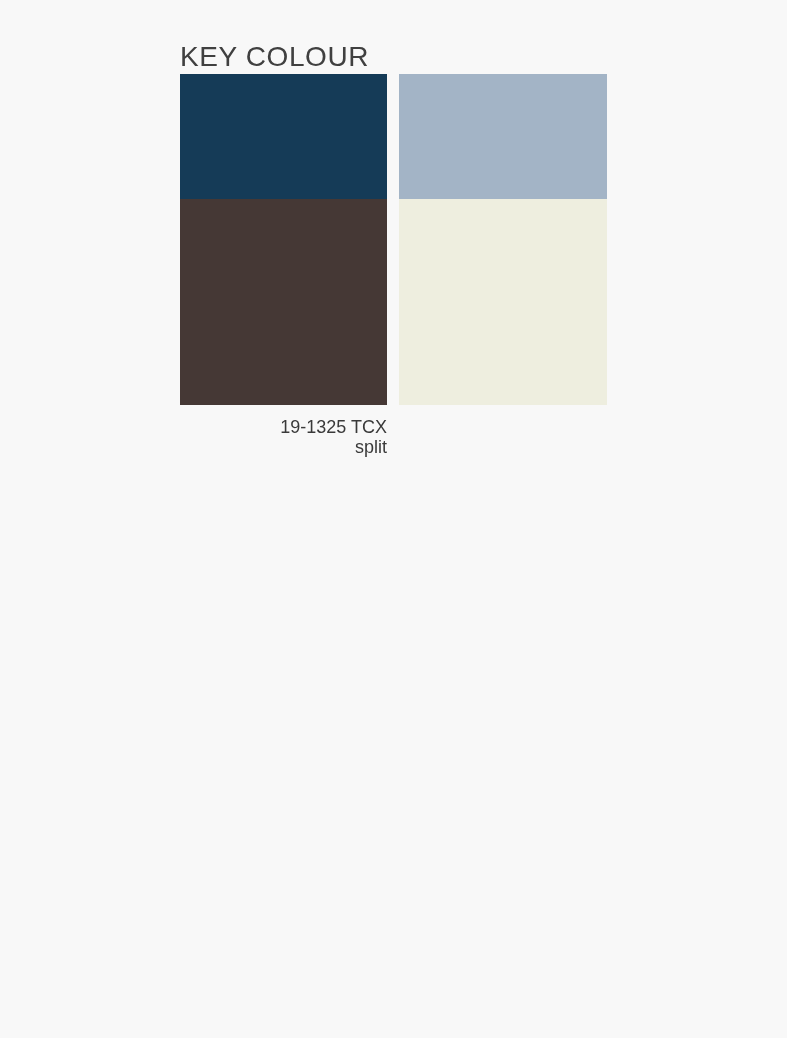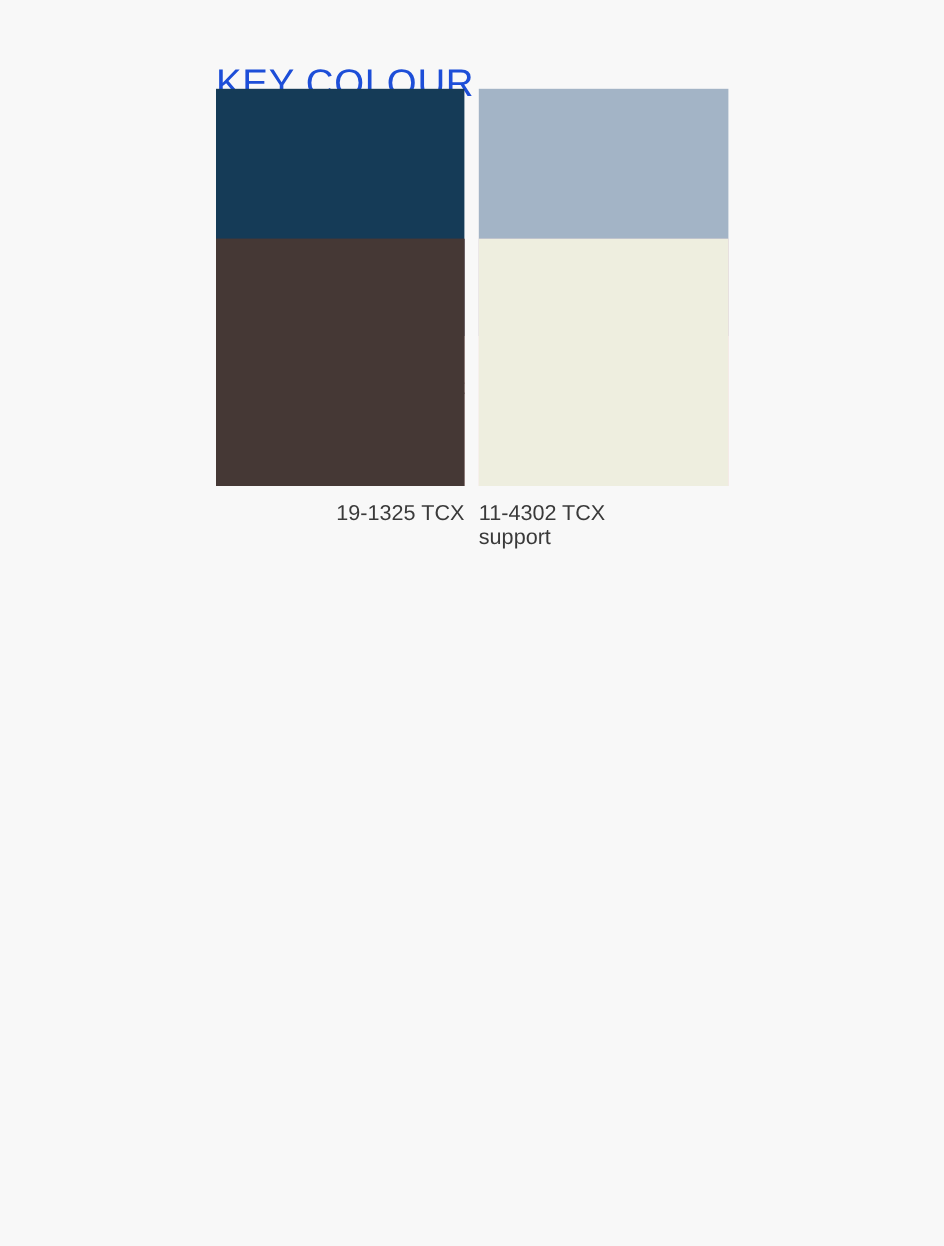--- a/index.html
+++ b/index.html
@@ -16,25 +16,25 @@
   }
   #page {
     position: relative;
     width: 787px;
     height: 1038px;
     background: #f8f8f8;
   }
   .page-title {
     position: absolute;
     left: 180px;
-    top: 53px;
-    font-size: 32px;
+    top: 43px;
+    font-size: 28px;
     font-weight: 300;
     letter-spacing: 0.6px;
-    color: #1d4ed8;
+    color: #404040;
     white-space: nowrap;
     line-height: 1;
   }
   .palette-grid {
     position: absolute;
     left: 180px;
     top: 74px;
     width: 428px;
   }
   .palette-row {
@@ -105,34 +105,31 @@
           <span class="swatch-name">trust</span>
         </div>
       </div>
     </div>
 
     <div class="palette-row">
       <div class="swatch-cell col-left">
         <div class="swatch-chip" style="background-color: rgb(101, 54, 51);"></div>
         <div class="swatch-caption">
           <span class="swatch-code">19-1325 TCX</span>
+          <span class="swatch-name">split</span>
         </div>
       </div>
       <div class="swatch-cell col-right">
         <div class="swatch-chip" style="background-color: rgb(247, 207, 214);"></div>
       </div>
     </div>
 
     <div class="palette-row">
       <div class="swatch-cell col-left">
         <div class="swatch-chip" style="background-color: rgb(69, 56, 53);"></div>
       </div>
       <div class="swatch-cell col-right">
         <div class="swatch-chip" style="background-color: rgb(238, 238, 223);"></div>
-        <div class="swatch-caption">
-          <span class="swatch-code">11-4302 TCX</span>
-          <span class="swatch-name">support</span>
-        </div>
       </div>
     </div>
 
   </div>
 </div>
 
 </body></html>

